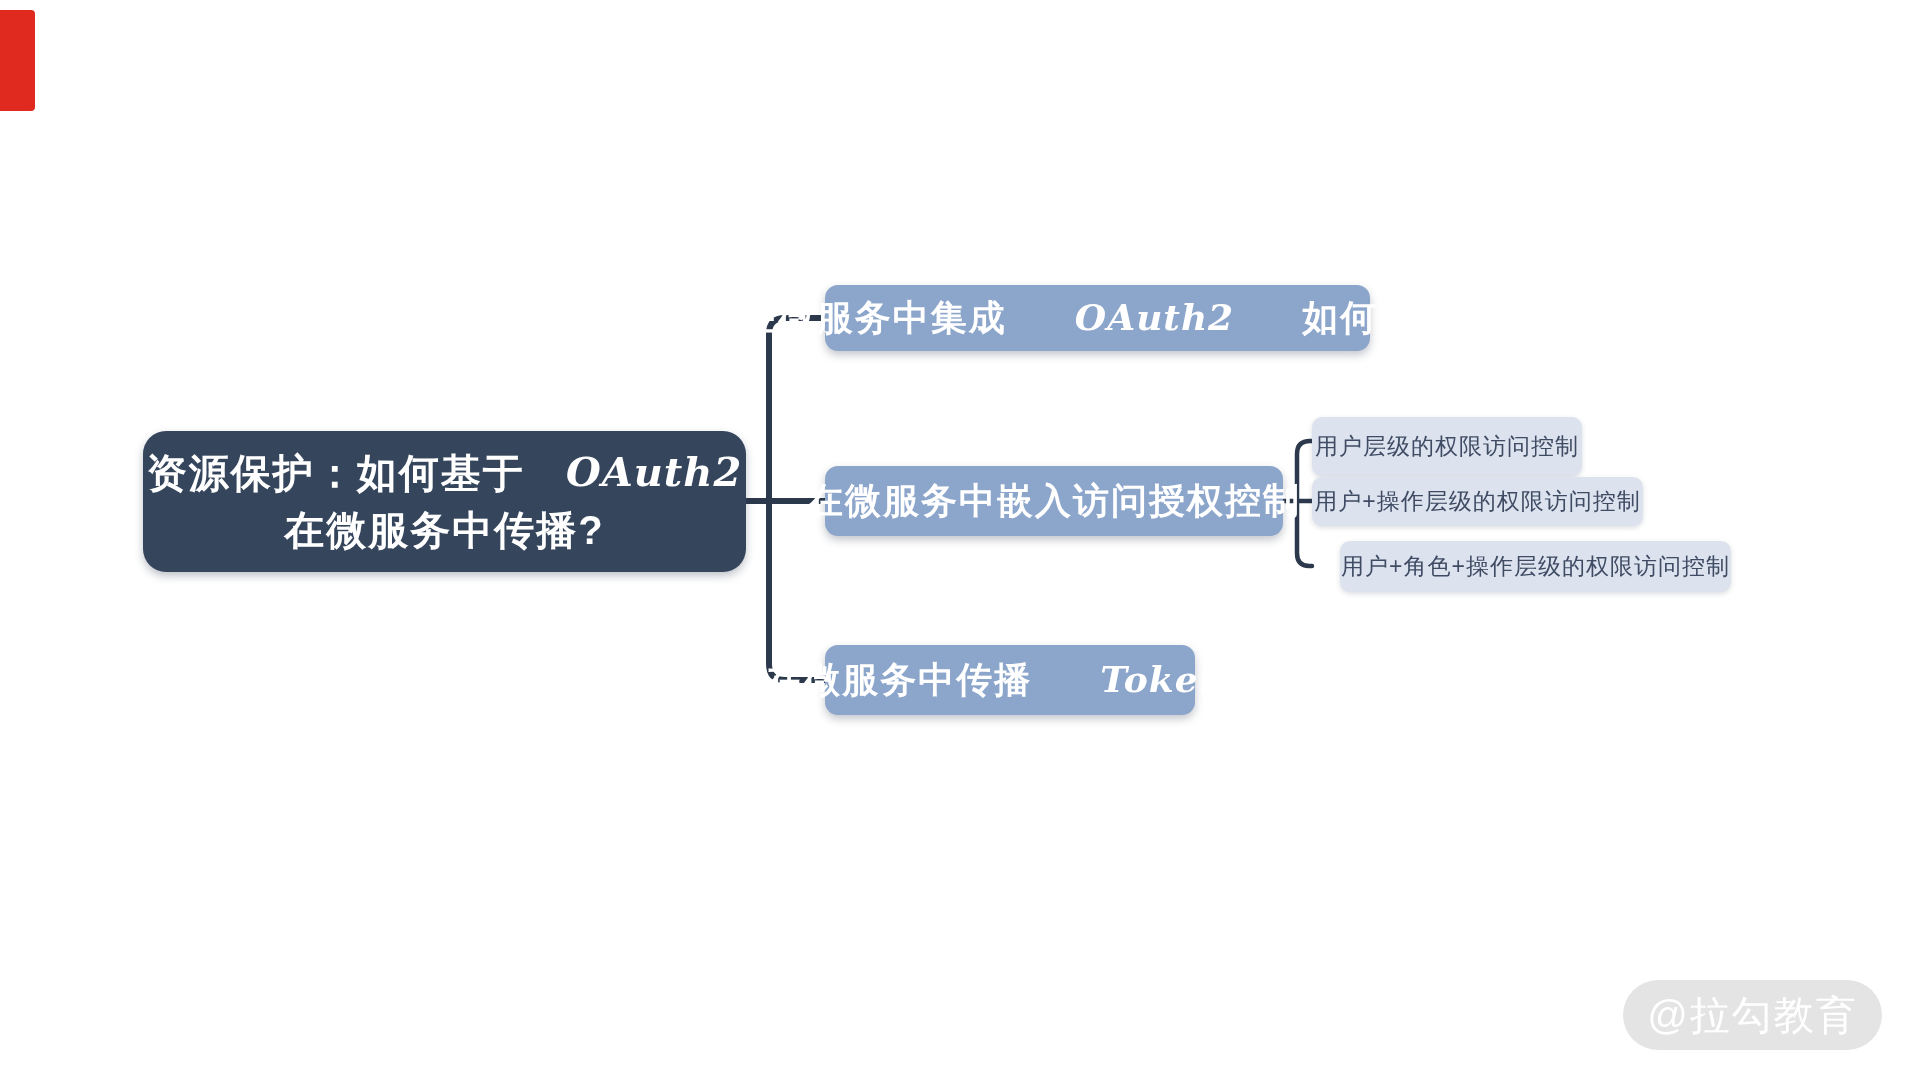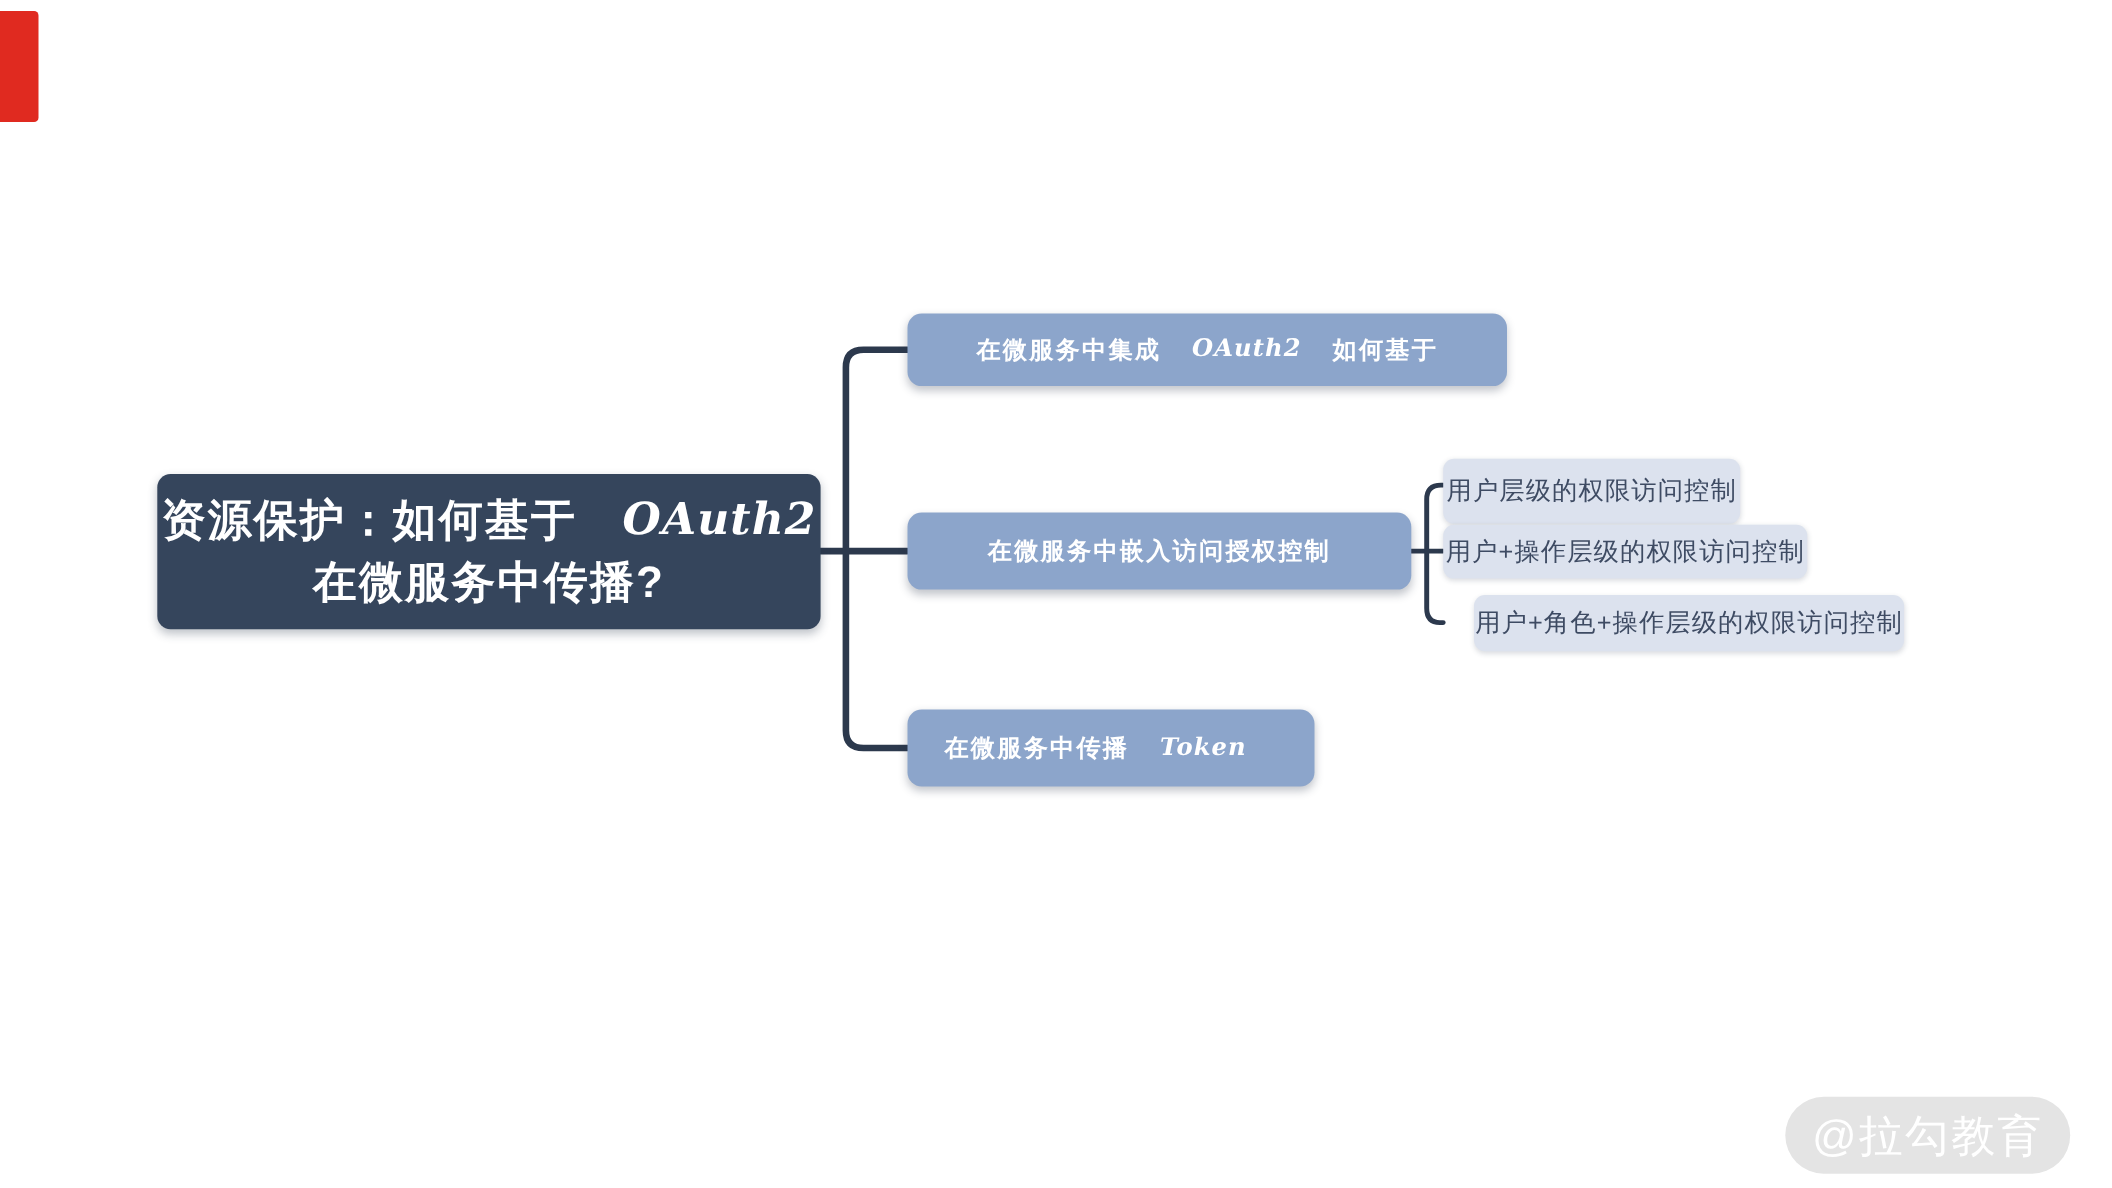--- a/index.html
+++ b/index.html
@@ -22,38 +22,39 @@
     position: absolute;
     display: flex;
     align-items: center;
     justify-content: center;
     box-sizing: border-box;
     white-space: nowrap;
   }
   .root-node {
     left: 143px; top: 431px; width: 603px; height: 141px;
     background: #35455C;
-    border-radius: 12px;
+    border-radius: 23px;
     color: #ffffff;
     font-size: 40px;
     font-weight: 800;
     line-height: 57px;
     letter-spacing: 2px;
     text-align: center;
     flex-direction: column;
     box-shadow: 0 4px 9px rgba(40,52,72,0.30);
   }
   .branch-node {
     background: #8CA5CB;
     border-radius: 13px;
     color: #ffffff;
-    font-size: 22px;
+    font-size: 36px;
     font-weight: 800;
     letter-spacing: 2px;
     box-shadow: 0 4px 8px rgba(40,52,72,0.28);
+    gap: 40px;
   }
   .branch-1 { left: 825px; top: 285px; width: 545px; height: 66px; }
   .branch-2 { left: 825px; top: 466px; width: 458px; height: 70px; }
   .branch-3 { left: 825px; top: 645px; width: 370px; height: 70px; }
   .latin-script {
     font-family: "DejaVu Serif", cursive;
     font-style: italic;
     font-weight: 700;
     letter-spacing: 1px;
     margin: 0 28px;
@@ -78,21 +79,20 @@
     left: 1623px; top: 980px; width: 259px; height: 70px;
     background: #E4E4E4;
     border-radius: 35px;
     color: #ffffff;
     font-size: 40px;
     letter-spacing: 2px;
     display: flex;
     align-items: center;
     justify-content: center;
     white-space: nowrap;
-    margin-top: 17px;
   }
   .red-ribbon {
     position: absolute;
     left: 0; top: 10px; width: 35px; height: 101px;
     background: #E02A20;
     border-radius: 0 4px 4px 0;
   }
 </style>
 </head>
 <body>

